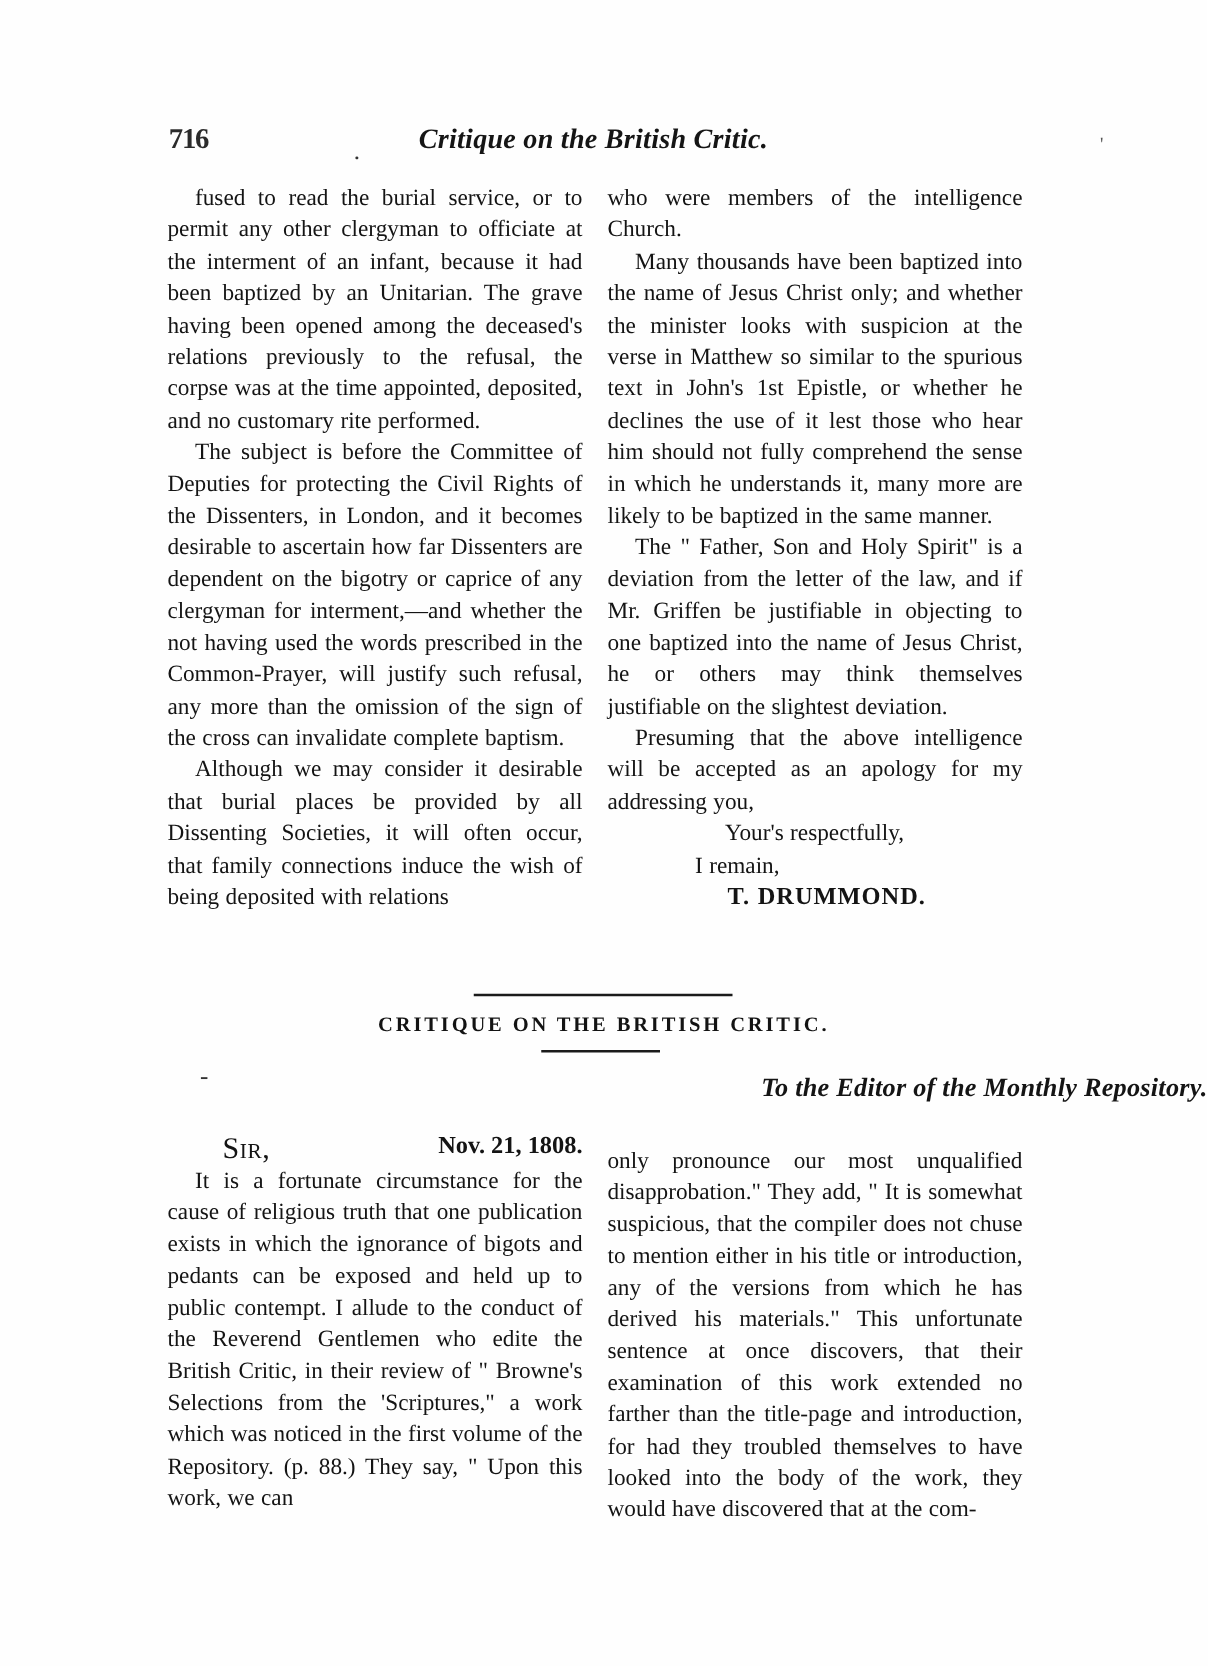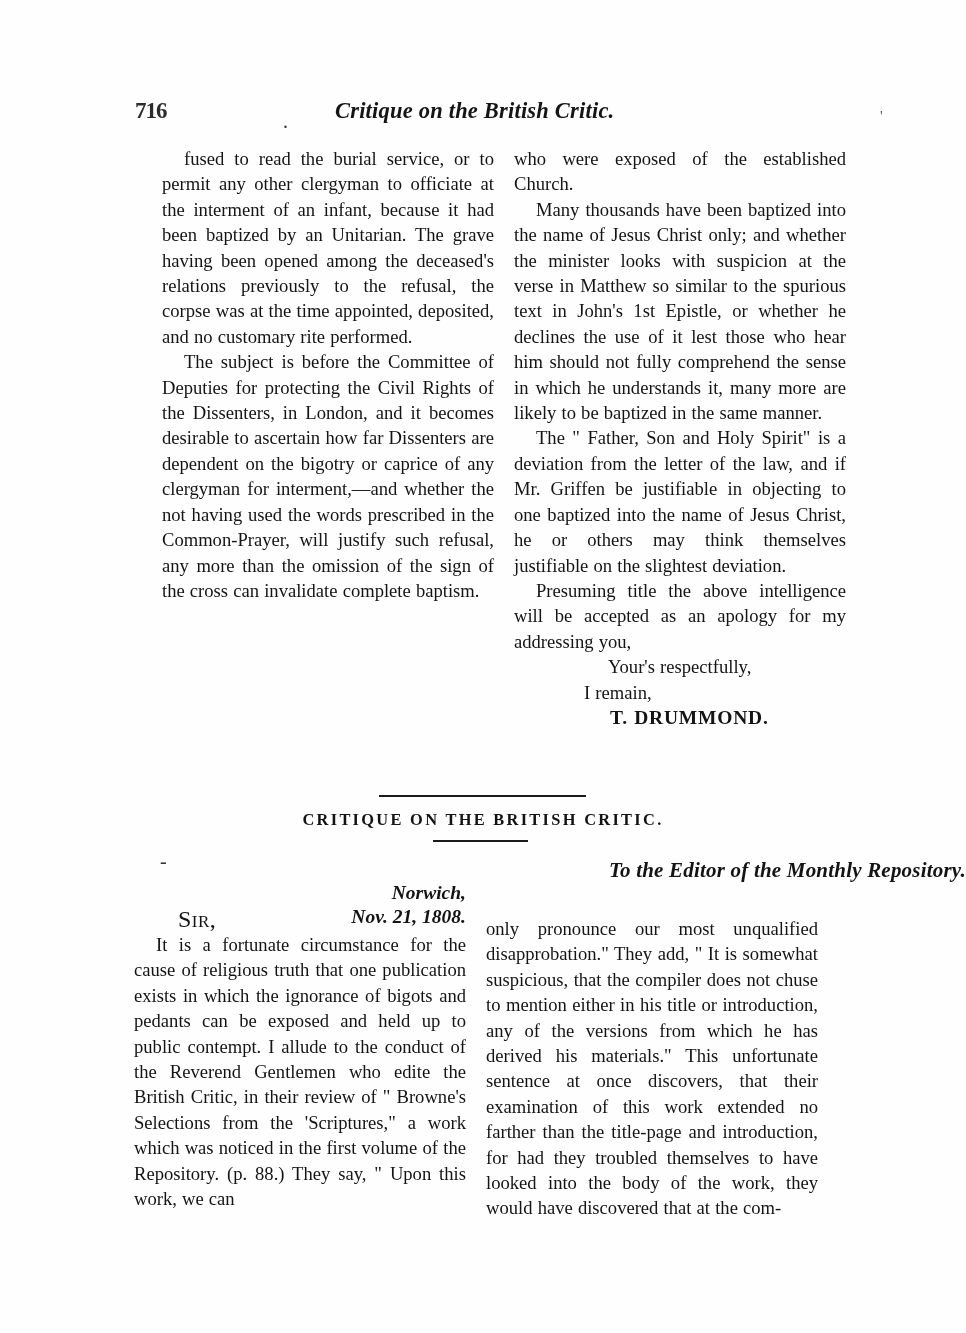--- a/index.html
+++ b/index.html
@@ -67,21 +67,21 @@
     position: absolute;
     width: 332px;
     font-size: 18.6px;
     line-height: 25.4px;
     text-align: justify;
     color: #141414;
   }
   .col-left  { left: 134px; }
   .col-right { left: 486px; }
 
-  .sec1 { top: 146px; margin-left: 28px; }
+  .sec1 { top: 146px; }
 
   .col p {
     margin: 0;
     text-indent: 22px;
     word-spacing: .5px;
   }
   .col p.noindent { text-indent: 0; }
 
   
   .ink {
@@ -180,21 +180,20 @@
     left: 44px;
     top: 0;
     font-variant: small-caps;
     font-size: 24px;
     letter-spacing: .5px;
   }
   .datetext {
     position: absolute;
     right: 0;
     top: 0;
-    font-style: italic;
     font-weight: bold;
     white-space: nowrap;
   }
 
   .sec2-left  { position: absolute; left: 134px; top: 932px; width: 332px; }
   .sec2-right { position: absolute; left: 486px; top: 916px; width: 332px; }
 
   .tick-top-right {
     position: absolute;
     left: 880px;
@@ -211,39 +210,39 @@
   <div class="running-head">
     <span class="folio ink">716</span>
     <span class="head-dot ink">.</span>
     <span class="head-title ink">Critique on the British Critic.</span>
   </div>
   <div class="tick-top-right ink">'</div>
 
   <div class="col col-left sec1 ink">
     <p>fused to read the burial service, or to permit any other clergyman to officiate at the interment of an infant, because it had been baptized by an Unitarian. The grave having been opened among the deceased's relations previously to the refusal, the corpse was at the time appointed, deposited, and no customary rite performed.</p>
     <p>The subject is before the Committee of Deputies for protecting the Civil Rights of the Dissenters, in London, and it becomes desirable to ascertain how far Dissenters are dependent on the bigotry or caprice of any clergyman for interment,—and whether the not having used the words prescribed in the Common-Prayer, will justify such refusal, any more than the omission of the sign of the cross can invalidate complete baptism.</p>
+    <p>Although we may consider it desirable that burial places be provided by all Dissenting Societies, it will often occur, that family connections induce the wish of being deposited with relations</p>
   </div>
 
   <div class="col col-right sec1 ink">
-    <p class="noindent">who were exposed of the established Church.</p>
+    <p class="noindent">who were members of the intelligence Church.</p>
     <p>Many thousands have been baptized into the name of Jesus Christ only; and whether the minister looks with suspicion at the verse in Matthew so similar to the spurious text in John's 1st Epistle, or whether he declines the use of it lest those who hear him should not fully comprehend the sense in which he understands it, many more are likely to be baptized in the same manner.</p>
     <p>The " Father, Son and Holy Spirit" is a deviation from the letter of the law, and if Mr. Griffen be justifiable in objecting to one baptized into the name of Jesus Christ, he or others may think themselves justifiable on the slightest deviation.</p>
-    <p>Presuming title the above intelligence will be accepted as an apology for my addressing you,</p>
+    <p>Presuming that the above intelligence will be accepted as an apology for my addressing you,</p>
     <p class="closing ind2">Your's respectfully,</p>
     <p class="closing ind1">I remain,</p>
     <p class="closing signature">T. DRUMMOND.</p>
   </div>
 
   <div class="rule-long"></div>
   <div class="section-heading">CRITIQUE ON THE BRITISH CRITIC.</div>
   <div class="rule-short"></div>
 
   <div class="dash-left ink">-</div>
   <div class="letter-head ink">To the Editor of the Monthly Repository.</div>
-  <div class="placeline ink">Norwich,</div>
   <div class="dateline-row ink">
     <span class="sir">Sir,</span>
     <span class="datetext">Nov. 21, 1808.</span>
   </div>
 
   <div class="col sec2-left ink">
     <p>It is a fortunate circumstance for the cause of religious truth that one publication exists in which the ignorance of bigots and pedants can be exposed and held up to public contempt. I allude to the conduct of the Reverend Gentlemen who edite the British Critic, in their review of " Browne's Selections from the 'Scriptures," a work which was noticed in the first volume of the Repository. (p. 88.) They say, " Upon this work, we can</p>
   </div>
 
   <div class="col sec2-right ink">

